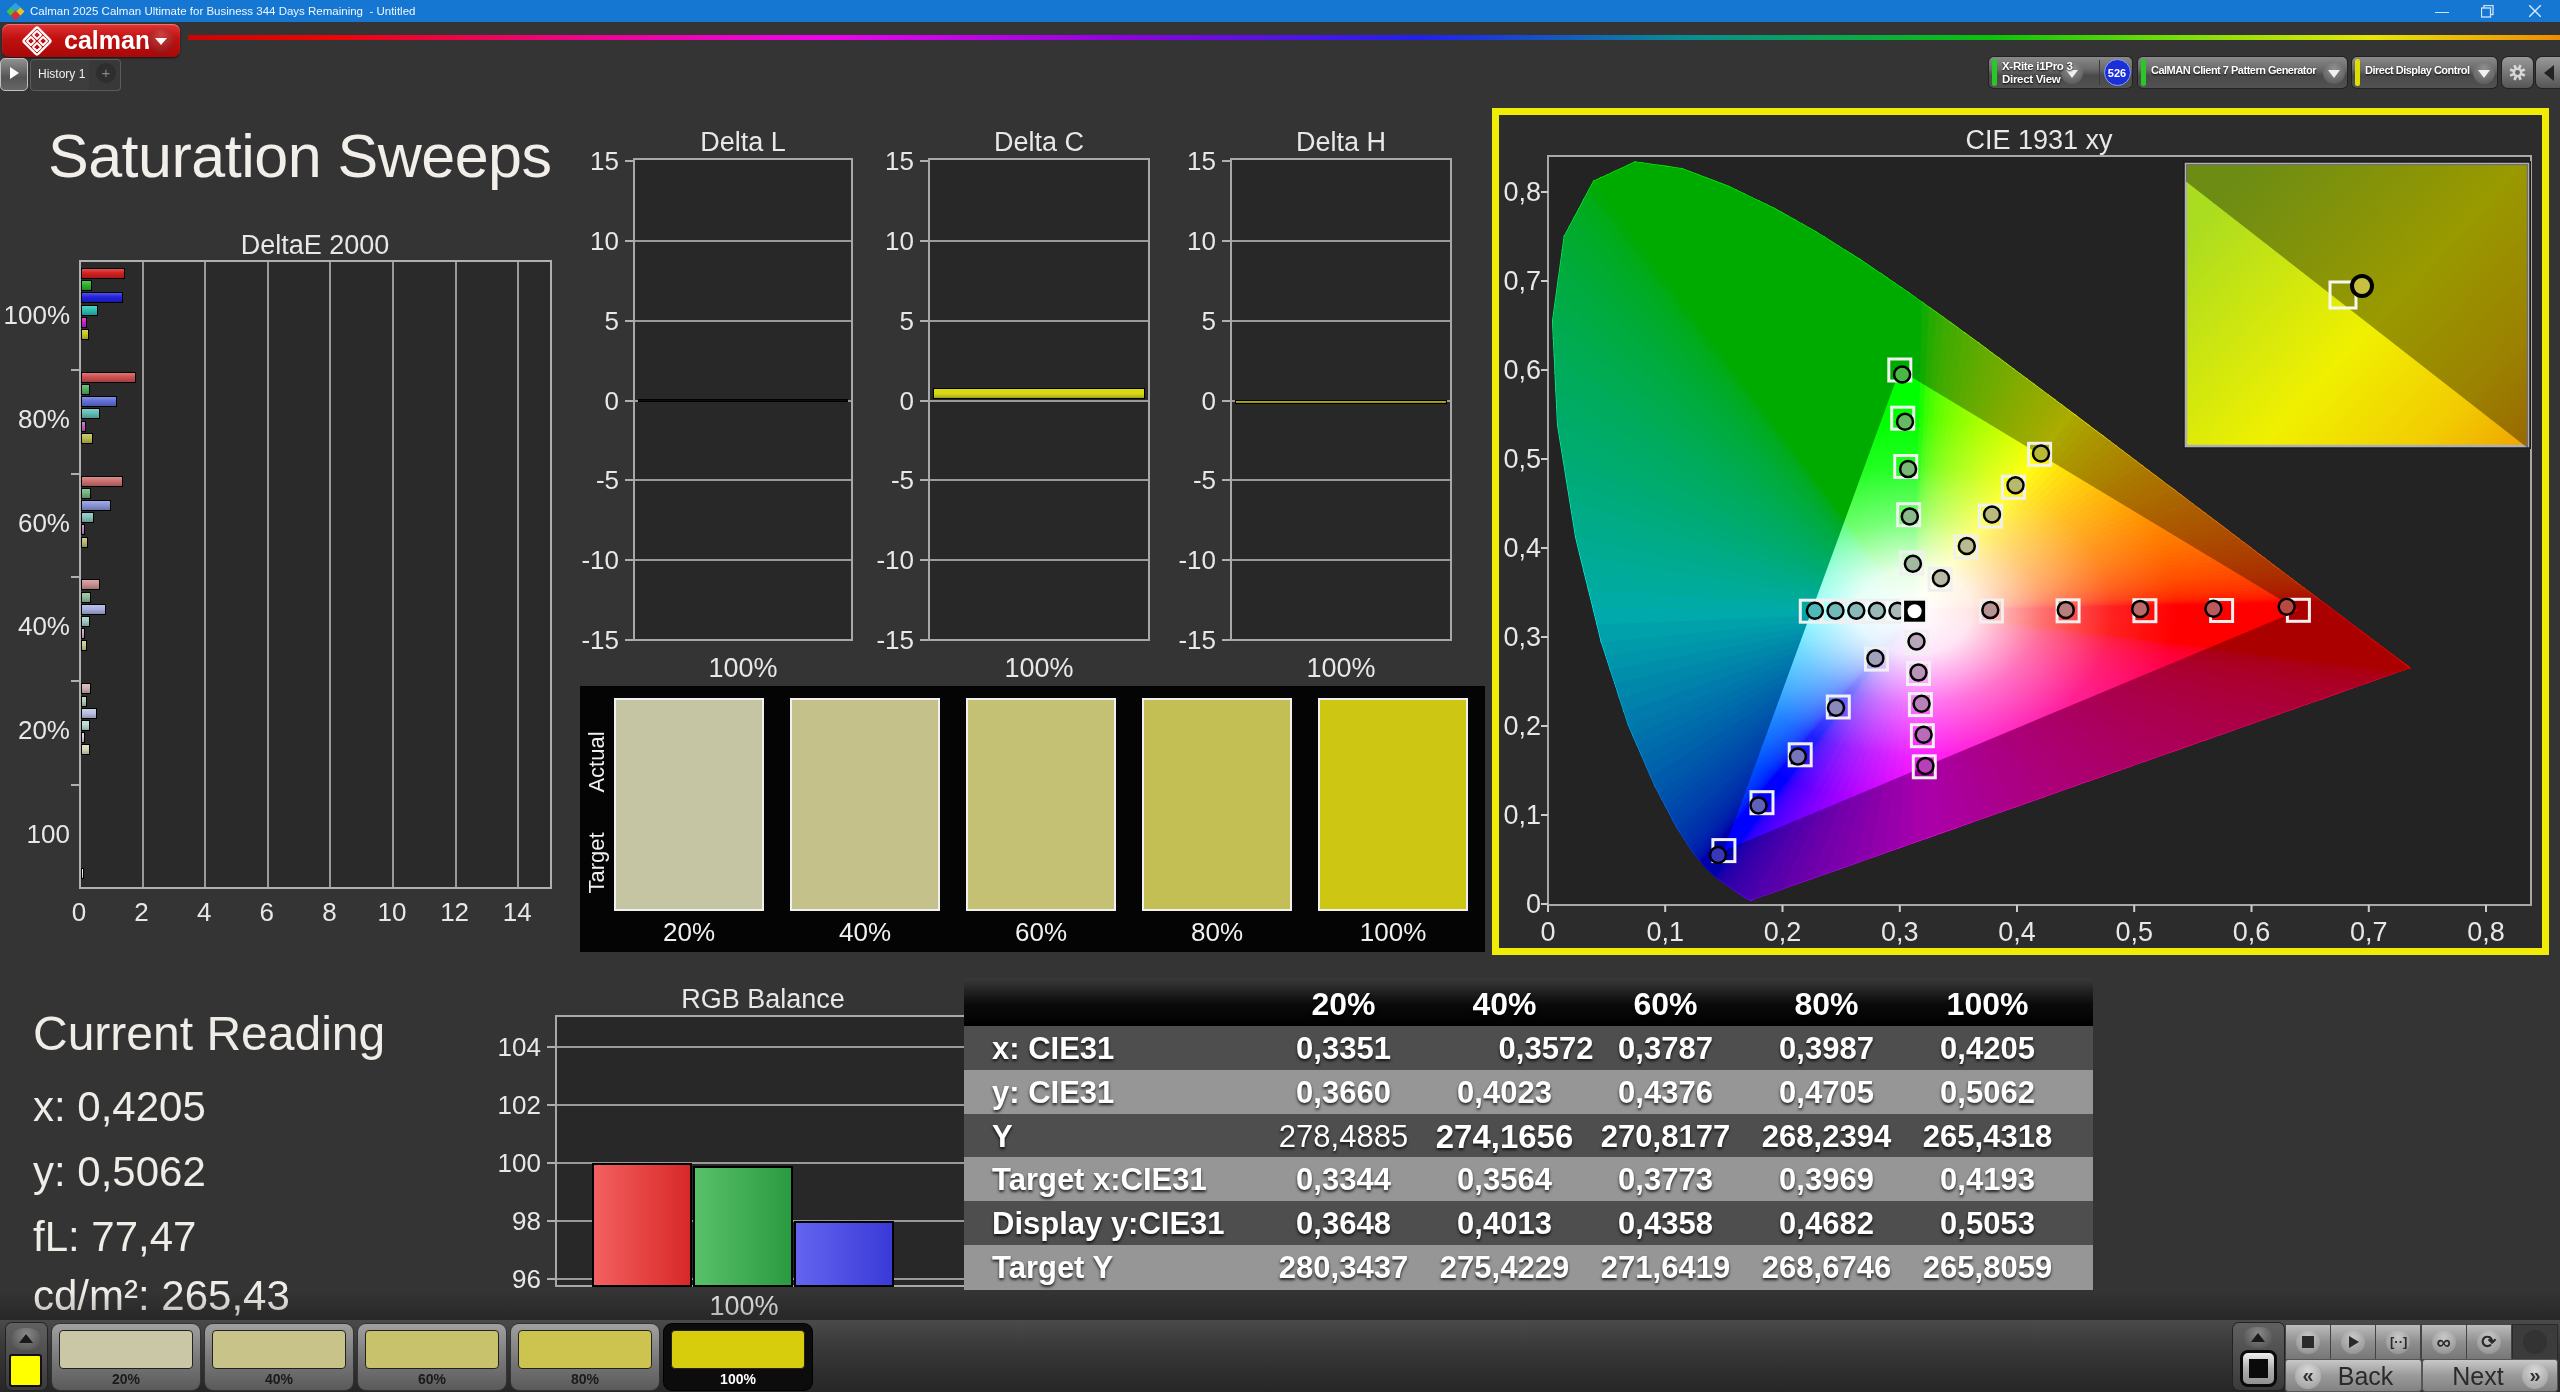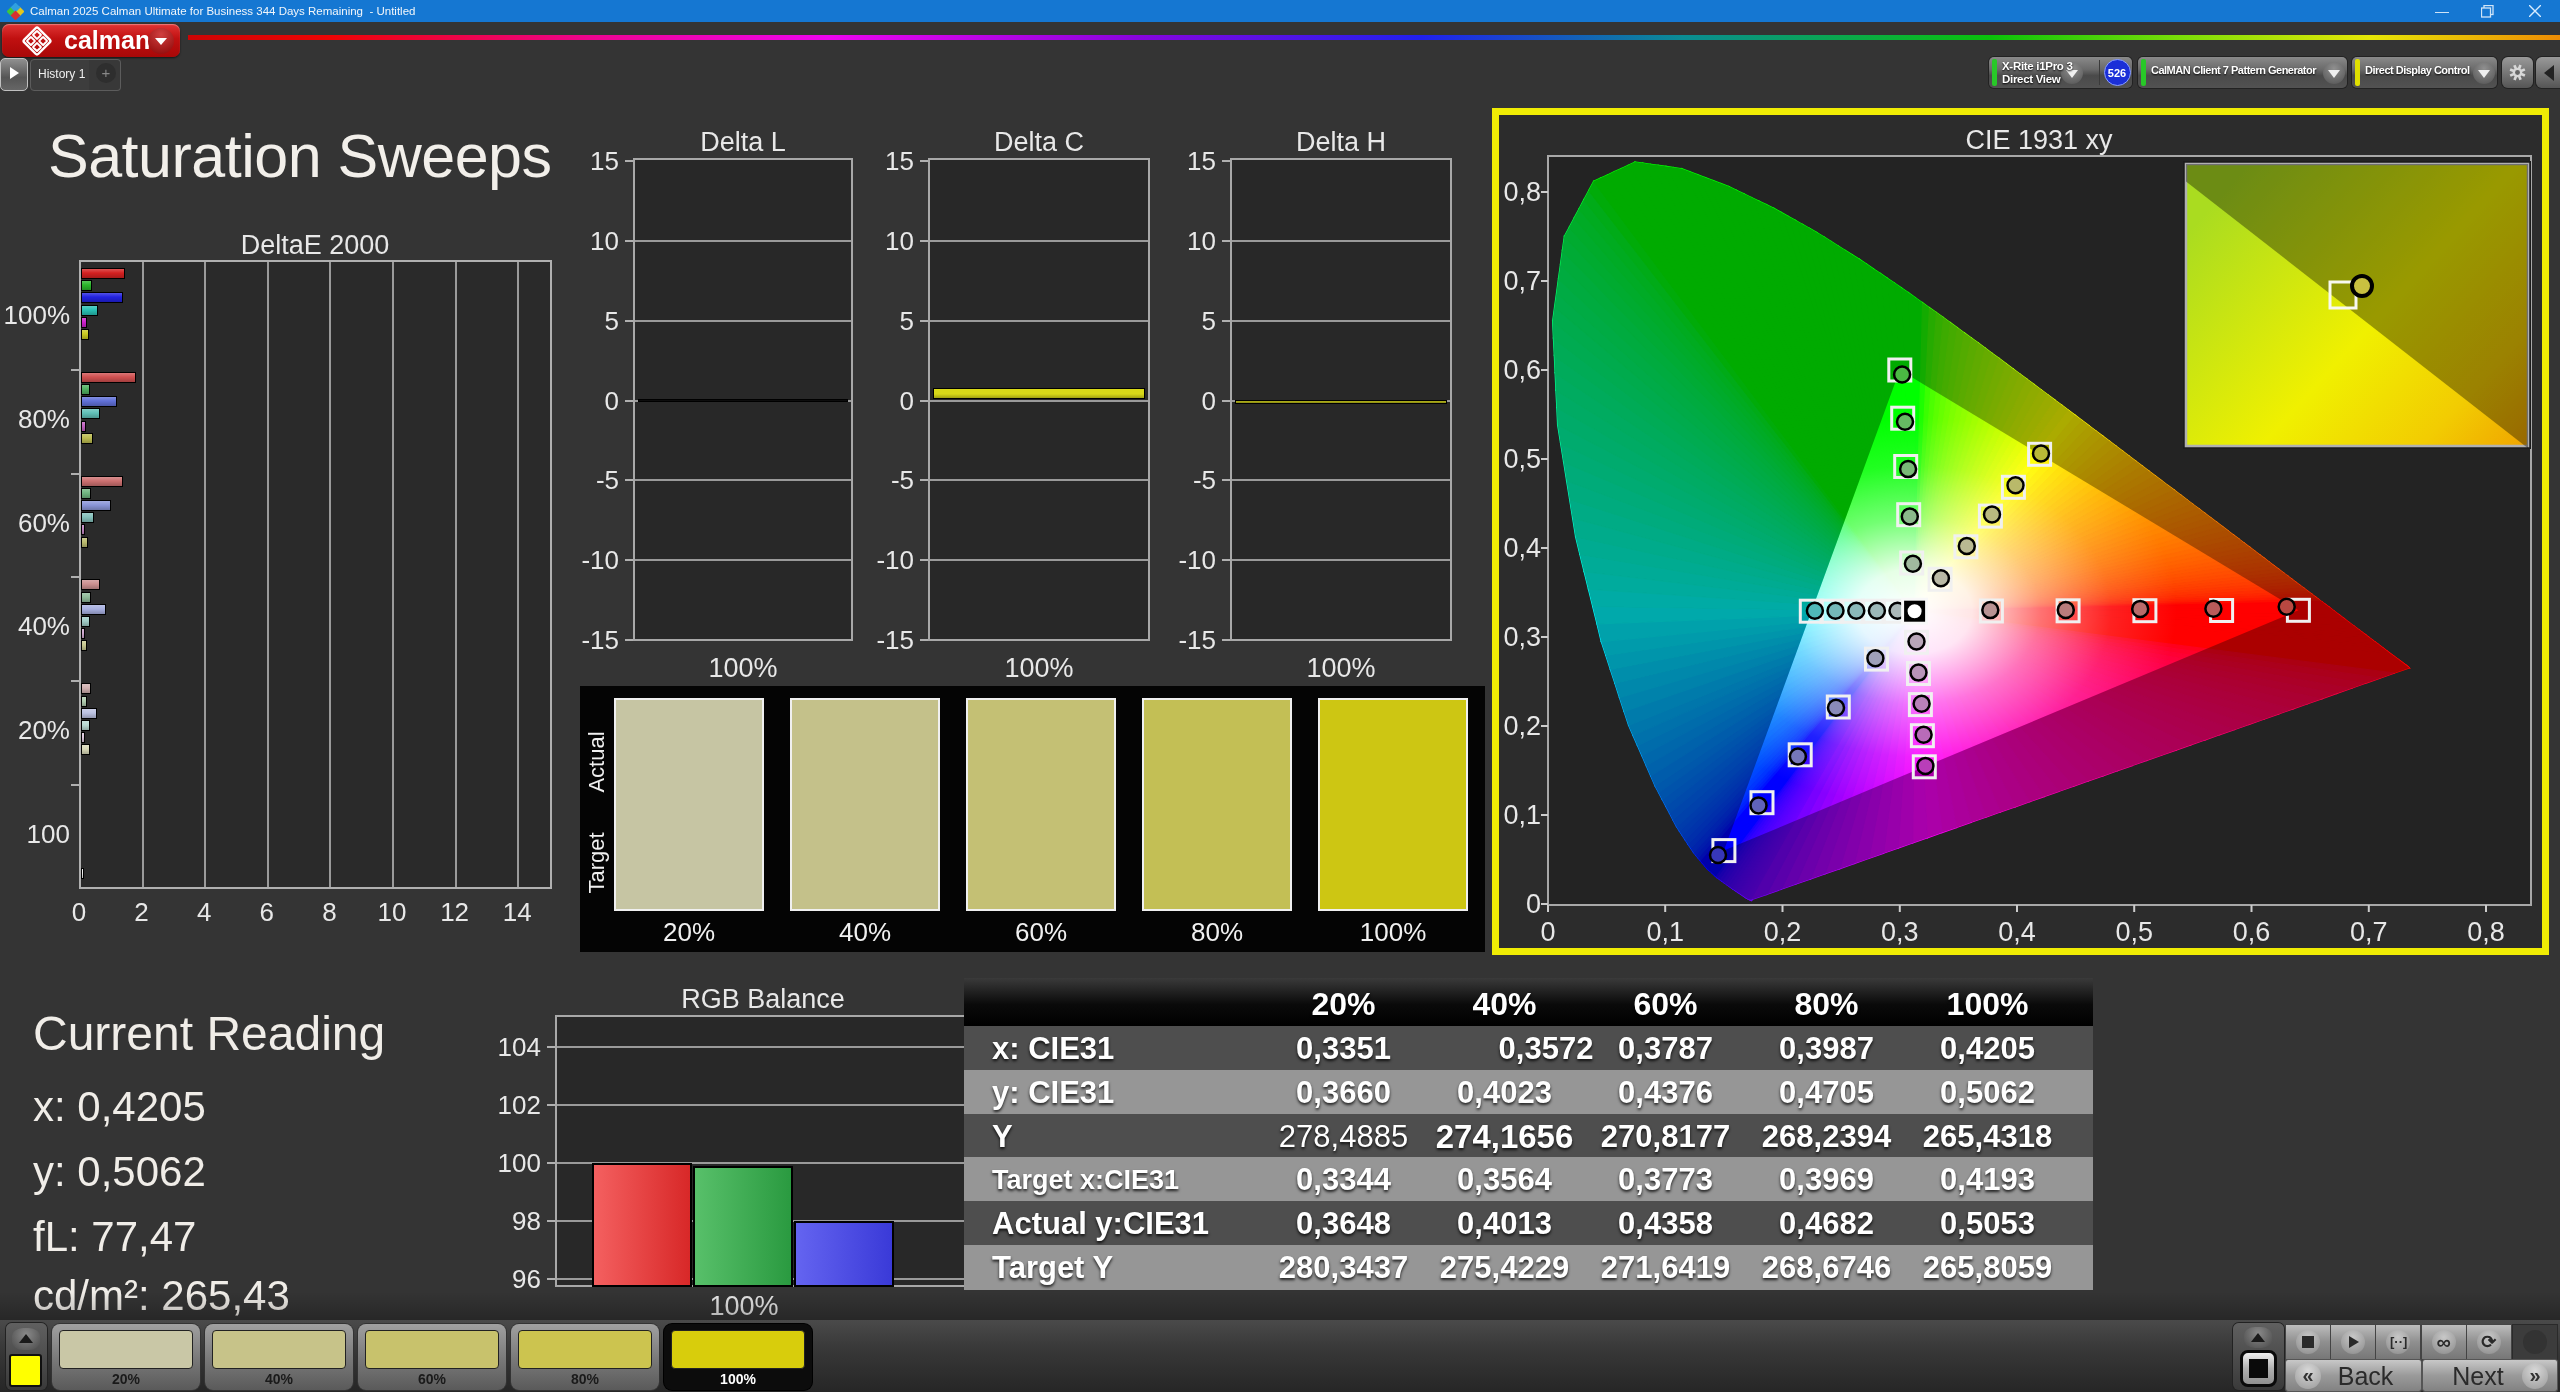--- a/index.html
+++ b/index.html
@@ -715,28 +715,28 @@
 <div class="abs" style="left:1826.5px;top:1092.7px;transform:translate(-50%,-50%);font-size:31px;color:#fff;font-weight:bold;white-space:nowrap;text-shadow:0 2px 3px rgba(0,0,0,.8)">0,4705</div>
 <div class="abs" style="left:1987.5px;top:1092.7px;transform:translate(-50%,-50%);font-size:31px;color:#fff;font-weight:bold;white-space:nowrap;text-shadow:0 2px 3px rgba(0,0,0,.8)">0,5062</div>
 <div class="abs" style="left:964px;top:1114px;width:1129px;height:45px;background:#4e4e4e"></div>
 <div class="abs" style="left:992px;top:1136.5px;transform:translate(0,-50%);font-size:31px;color:#fff;font-weight:bold;white-space:nowrap;text-shadow:0 2px 3px rgba(0,0,0,.8)">Y</div>
 <div class="abs" style="left:1343.5px;top:1136.5px;transform:translate(-50%,-50%);font-size:31px;color:#fff;font-weight:normal;white-space:nowrap;text-shadow:0 2px 3px rgba(0,0,0,.8)">278,4885</div>
 <div class="abs" style="left:1504.5px;top:1136.5px;transform:translate(-50%,-50%);font-size:33px;color:#fff;font-weight:bold;white-space:nowrap;text-shadow:0 2px 3px rgba(0,0,0,.8)">274,1656</div>
 <div class="abs" style="left:1665.5px;top:1136.5px;transform:translate(-50%,-50%);font-size:31px;color:#fff;font-weight:bold;white-space:nowrap;text-shadow:0 2px 3px rgba(0,0,0,.8)">270,8177</div>
 <div class="abs" style="left:1826.5px;top:1136.5px;transform:translate(-50%,-50%);font-size:31px;color:#fff;font-weight:bold;white-space:nowrap;text-shadow:0 2px 3px rgba(0,0,0,.8)">268,2394</div>
 <div class="abs" style="left:1987.5px;top:1136.5px;transform:translate(-50%,-50%);font-size:31px;color:#fff;font-weight:bold;white-space:nowrap;text-shadow:0 2px 3px rgba(0,0,0,.8)">265,4318</div>
 <div class="abs" style="left:964px;top:1157px;width:1129px;height:45px;background:#969696"></div>
-<div class="abs" style="left:992px;top:1180.3000000000002px;transform:translate(0,-50%);font-size:27px;color:#fff;font-weight:bold;white-space:nowrap;text-shadow:0 2px 3px rgba(0,0,0,.8)">Target x:CIE31</div>
+<div class="abs" style="left:992px;top:1180.3000000000002px;transform:translate(0,-50%);font-size:31px;color:#fff;font-weight:bold;white-space:nowrap;text-shadow:0 2px 3px rgba(0,0,0,.8)">Target x:CIE31</div>
 <div class="abs" style="left:1343.5px;top:1180.3000000000002px;transform:translate(-50%,-50%);font-size:31px;color:#fff;font-weight:bold;white-space:nowrap;text-shadow:0 2px 3px rgba(0,0,0,.8)">0,3344</div>
 <div class="abs" style="left:1504.5px;top:1180.3000000000002px;transform:translate(-50%,-50%);font-size:31px;color:#fff;font-weight:bold;white-space:nowrap;text-shadow:0 2px 3px rgba(0,0,0,.8)">0,3564</div>
 <div class="abs" style="left:1665.5px;top:1180.3000000000002px;transform:translate(-50%,-50%);font-size:31px;color:#fff;font-weight:bold;white-space:nowrap;text-shadow:0 2px 3px rgba(0,0,0,.8)">0,3773</div>
 <div class="abs" style="left:1826.5px;top:1180.3000000000002px;transform:translate(-50%,-50%);font-size:31px;color:#fff;font-weight:bold;white-space:nowrap;text-shadow:0 2px 3px rgba(0,0,0,.8)">0,3969</div>
 <div class="abs" style="left:1987.5px;top:1180.3000000000002px;transform:translate(-50%,-50%);font-size:31px;color:#fff;font-weight:bold;white-space:nowrap;text-shadow:0 2px 3px rgba(0,0,0,.8)">0,4193</div>
 <div class="abs" style="left:964px;top:1201px;width:1129px;height:45px;background:#4e4e4e"></div>
-<div class="abs" style="left:992px;top:1224.1000000000001px;transform:translate(0,-50%);font-size:31px;color:#fff;font-weight:bold;white-space:nowrap;text-shadow:0 2px 3px rgba(0,0,0,.8)">Actual y:CIE31</div>
+<div class="abs" style="left:992px;top:1224.1000000000001px;transform:translate(0,-50%);font-size:31px;color:#fff;font-weight:bold;white-space:nowrap;text-shadow:0 2px 3px rgba(0,0,0,.8)">Display y:CIE31</div>
 <div class="abs" style="left:1343.5px;top:1224.1000000000001px;transform:translate(-50%,-50%);font-size:31px;color:#fff;font-weight:bold;white-space:nowrap;text-shadow:0 2px 3px rgba(0,0,0,.8)">0,3648</div>
 <div class="abs" style="left:1504.5px;top:1224.1000000000001px;transform:translate(-50%,-50%);font-size:31px;color:#fff;font-weight:bold;white-space:nowrap;text-shadow:0 2px 3px rgba(0,0,0,.8)">0,4013</div>
 <div class="abs" style="left:1665.5px;top:1224.1000000000001px;transform:translate(-50%,-50%);font-size:31px;color:#fff;font-weight:bold;white-space:nowrap;text-shadow:0 2px 3px rgba(0,0,0,.8)">0,4358</div>
 <div class="abs" style="left:1826.5px;top:1224.1000000000001px;transform:translate(-50%,-50%);font-size:31px;color:#fff;font-weight:bold;white-space:nowrap;text-shadow:0 2px 3px rgba(0,0,0,.8)">0,4682</div>
 <div class="abs" style="left:1987.5px;top:1224.1000000000001px;transform:translate(-50%,-50%);font-size:31px;color:#fff;font-weight:bold;white-space:nowrap;text-shadow:0 2px 3px rgba(0,0,0,.8)">0,5053</div>
 <div class="abs" style="left:964px;top:1245px;width:1129px;height:45px;background:#969696"></div>
 <div class="abs" style="left:992px;top:1267.9px;transform:translate(0,-50%);font-size:31px;color:#fff;font-weight:bold;white-space:nowrap;text-shadow:0 2px 3px rgba(0,0,0,.8)">Target Y</div>
 <div class="abs" style="left:1343.5px;top:1267.9px;transform:translate(-50%,-50%);font-size:31px;color:#fff;font-weight:bold;white-space:nowrap;text-shadow:0 2px 3px rgba(0,0,0,.8)">280,3437</div>
 <div class="abs" style="left:1504.5px;top:1267.9px;transform:translate(-50%,-50%);font-size:31px;color:#fff;font-weight:bold;white-space:nowrap;text-shadow:0 2px 3px rgba(0,0,0,.8)">275,4229</div>
 <div class="abs" style="left:1665.5px;top:1267.9px;transform:translate(-50%,-50%);font-size:31px;color:#fff;font-weight:bold;white-space:nowrap;text-shadow:0 2px 3px rgba(0,0,0,.8)">271,6419</div>

